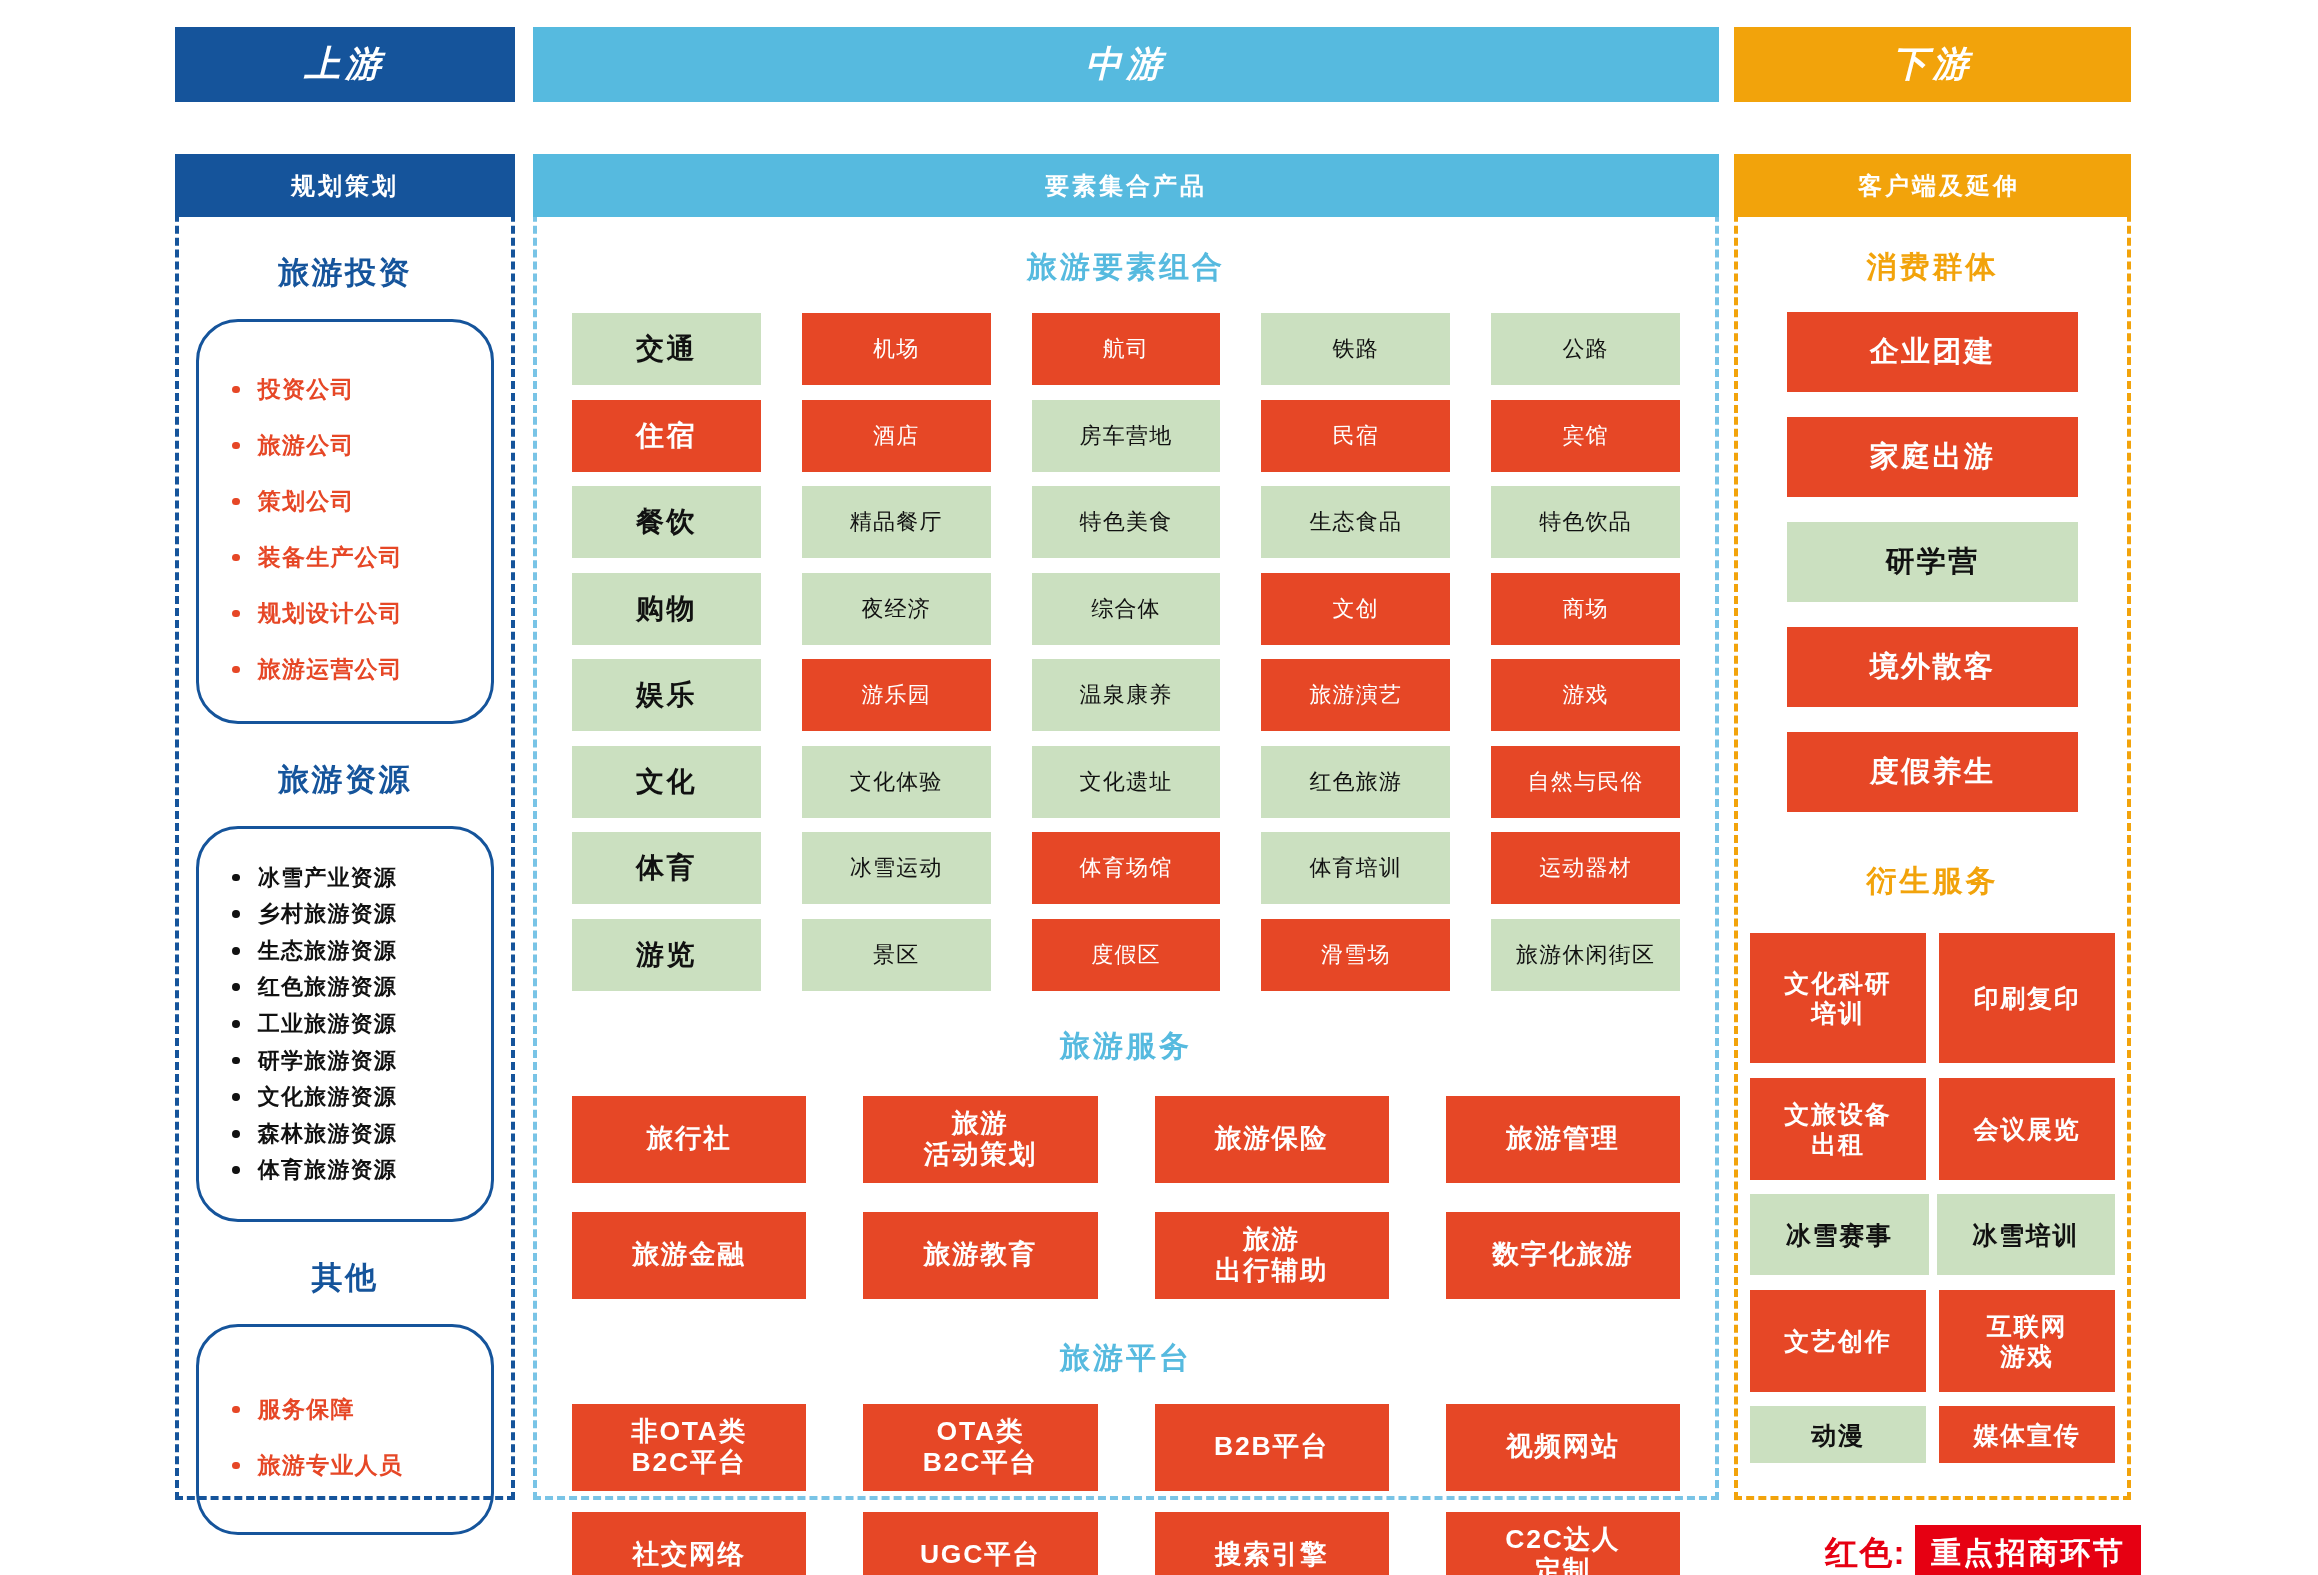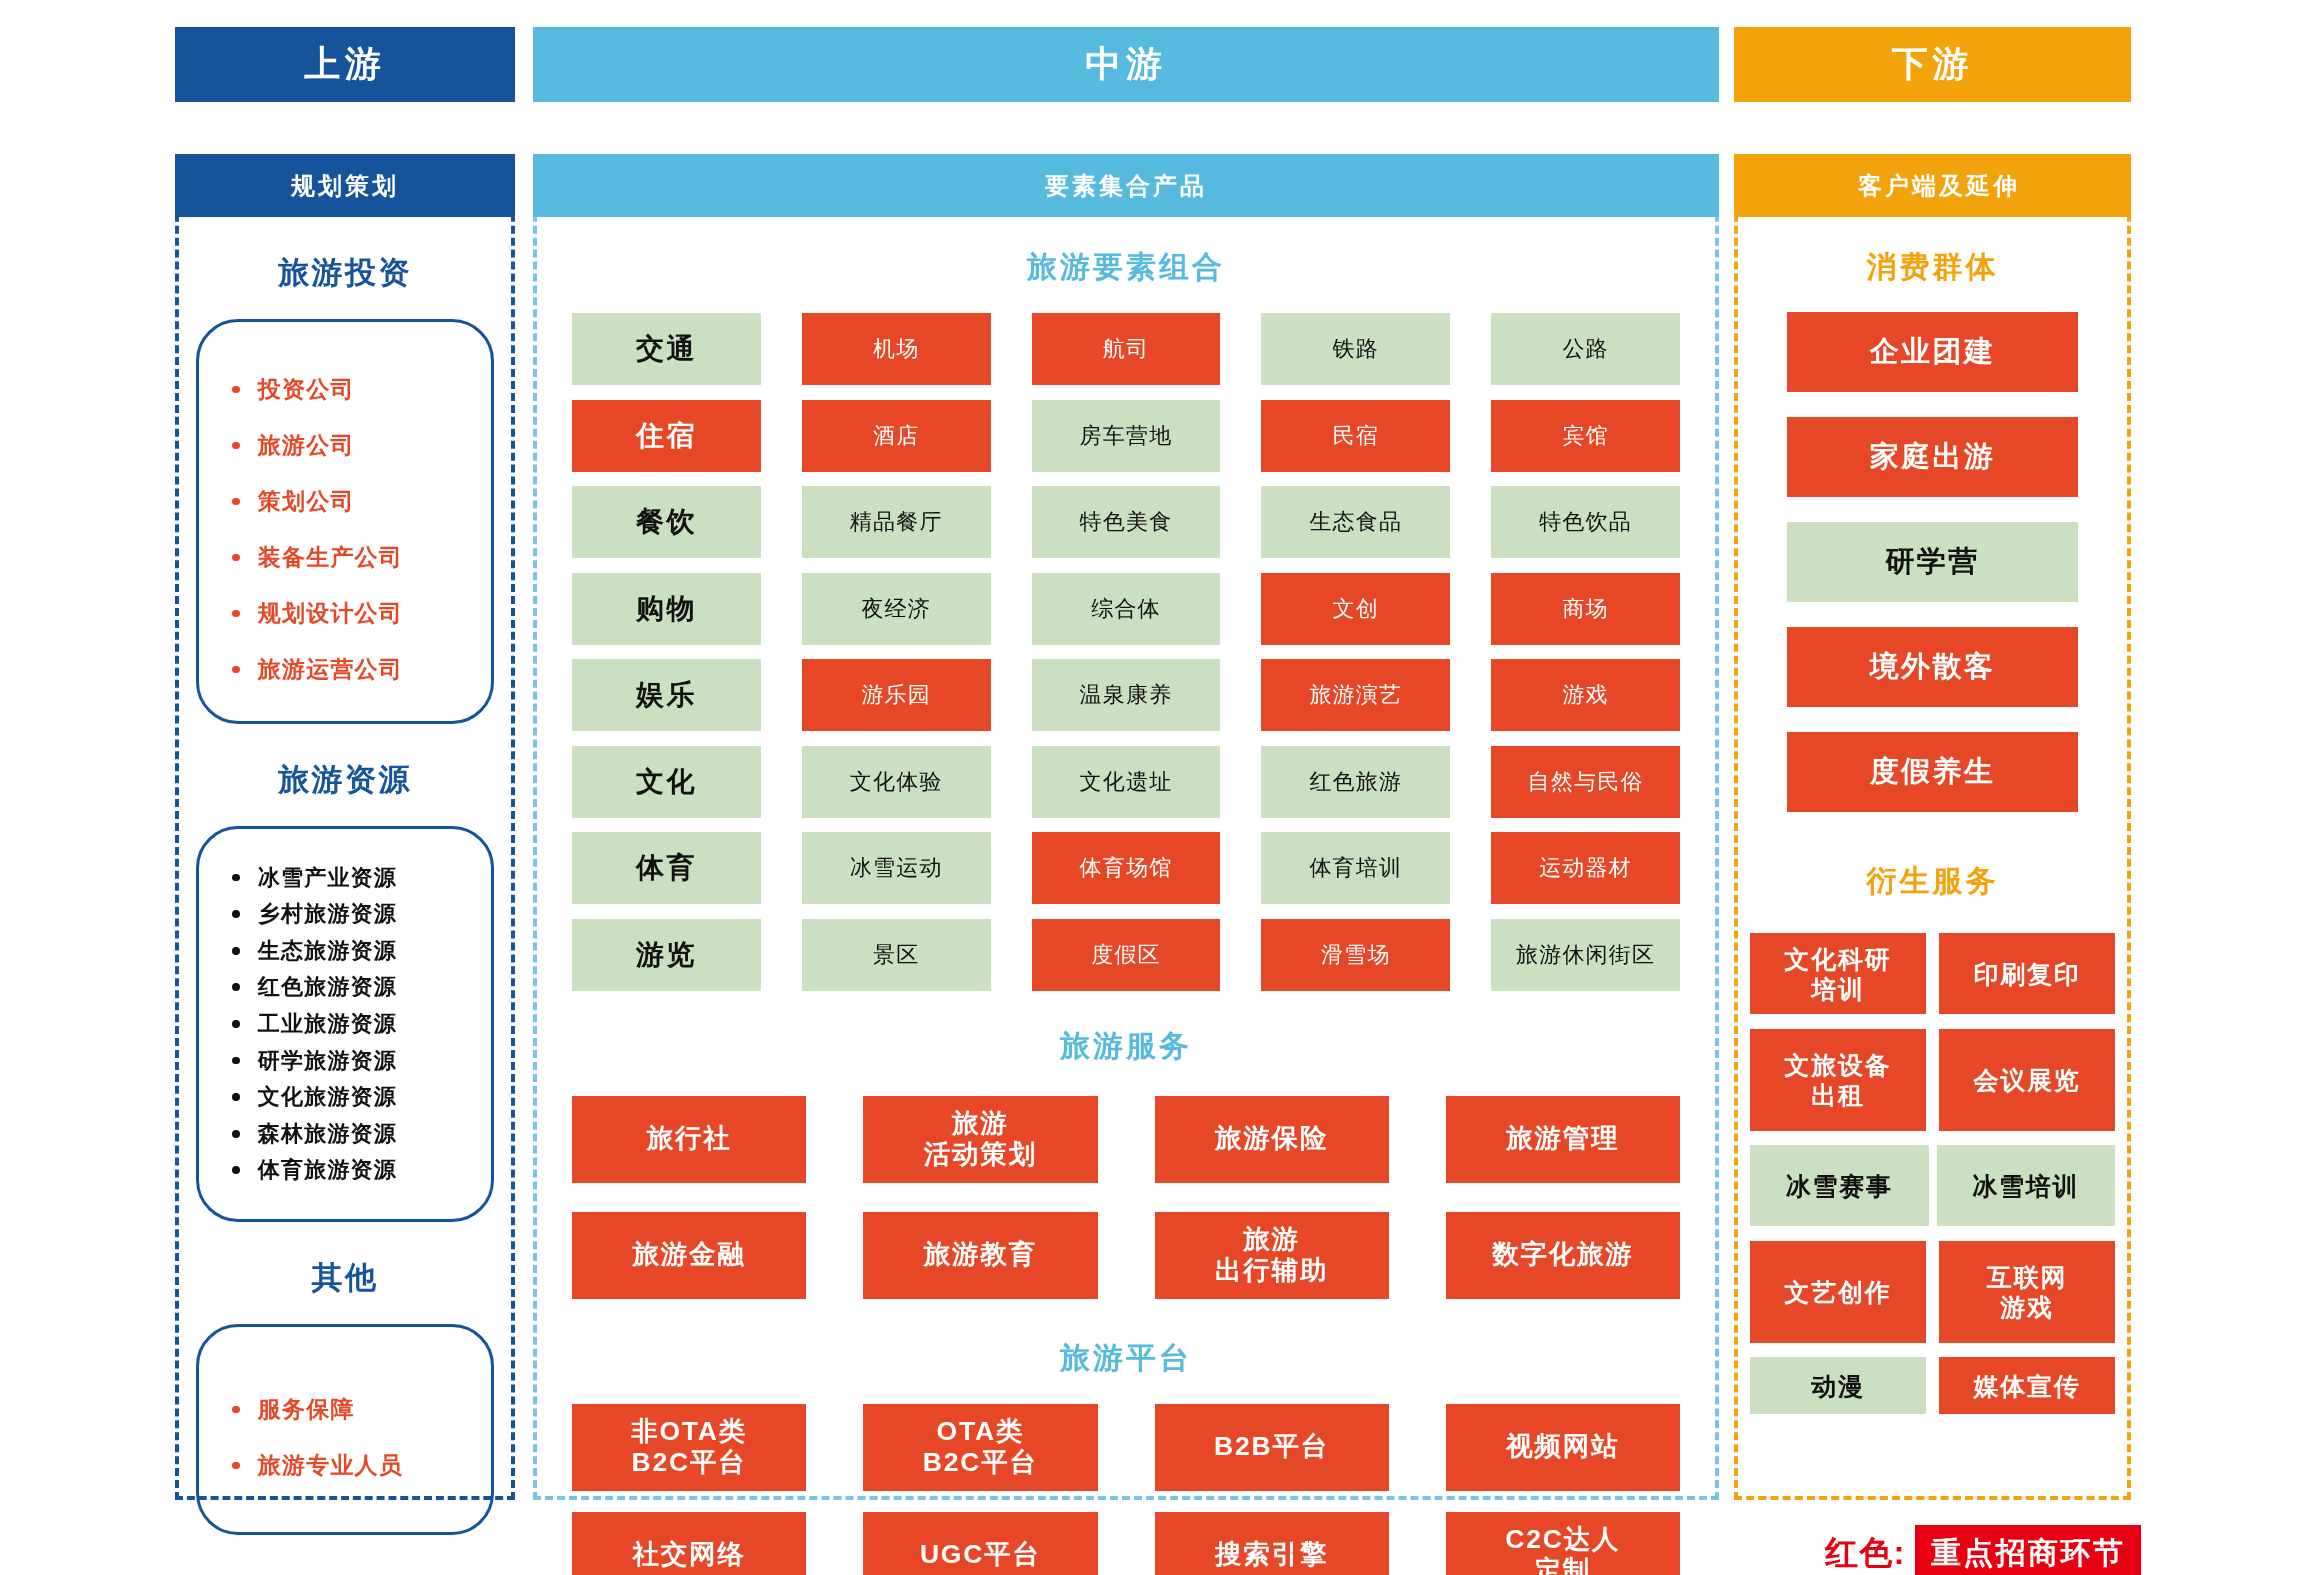--- a/index.html
+++ b/index.html
@@ -5,21 +5,21 @@
   html,body { margin:0; padding:0; background:#ffffff; }
   body {
     width:2319px; height:1575px; position:relative;
     font-family:"Liberation Sans","DejaVu Sans",sans-serif;
     color:#111;
   }
   
   .stage-header {
     position:absolute; top:27px; height:75px;
     display:flex; align-items:center; justify-content:center;
-    color:#fff; font-size:36px; font-weight:bold; letter-spacing:4.8px;
+    color:#fff; font-size:36px; font-weight:bold; letter-spacing:4.8px;font-style:italic;
   }
   #hdr-up   { left:175px;  width:340px;  background:var(--dark-blue,#15549B); }
   #hdr-mid  { left:533px;  width:1186px; background:var(--light-blue,#56BADF); }
   #hdr-down { left:1734px; width:397px;  background:var(--orange,#F2A30B); }
 
   
   .col {
     position:absolute; top:154px; height:1346px; box-sizing:border-box;
     border:4.2px dashed; border-top:none;
   }
@@ -312,21 +312,21 @@
     <div id="consumers">
         <div class="consumer c-red">企业团建</div>
         <div class="consumer c-red">家庭出游</div>
         <div class="consumer c-green">研学营</div>
         <div class="consumer c-red">境外散客</div>
         <div class="consumer c-red">度假养生</div>
       </div>
 
     <div class="sub-title o mt3">衍生服务</div>
     <div id="derived">
-        <div class="d-row" style="height: 81px;">
+        <div class="d-row" style="height: 130px;">
           <div class="d-cell c-red">文化科研
 培训</div>
           <div class="d-cell c-red">印刷复印</div>
         </div>
         <div class="d-row" style="height: 102px;">
           <div class="d-cell c-red">文旅设备
 出租</div>
           <div class="d-cell c-red">会议展览</div>
         </div>
         <div class="d-row" style="height: 81px; gap: 8px;">

